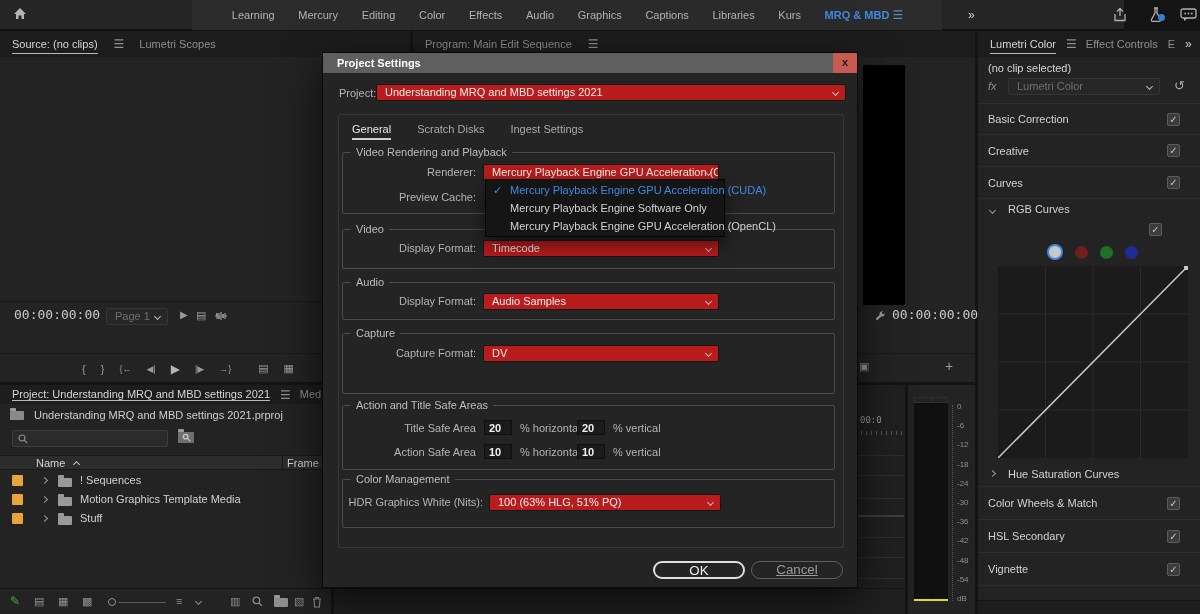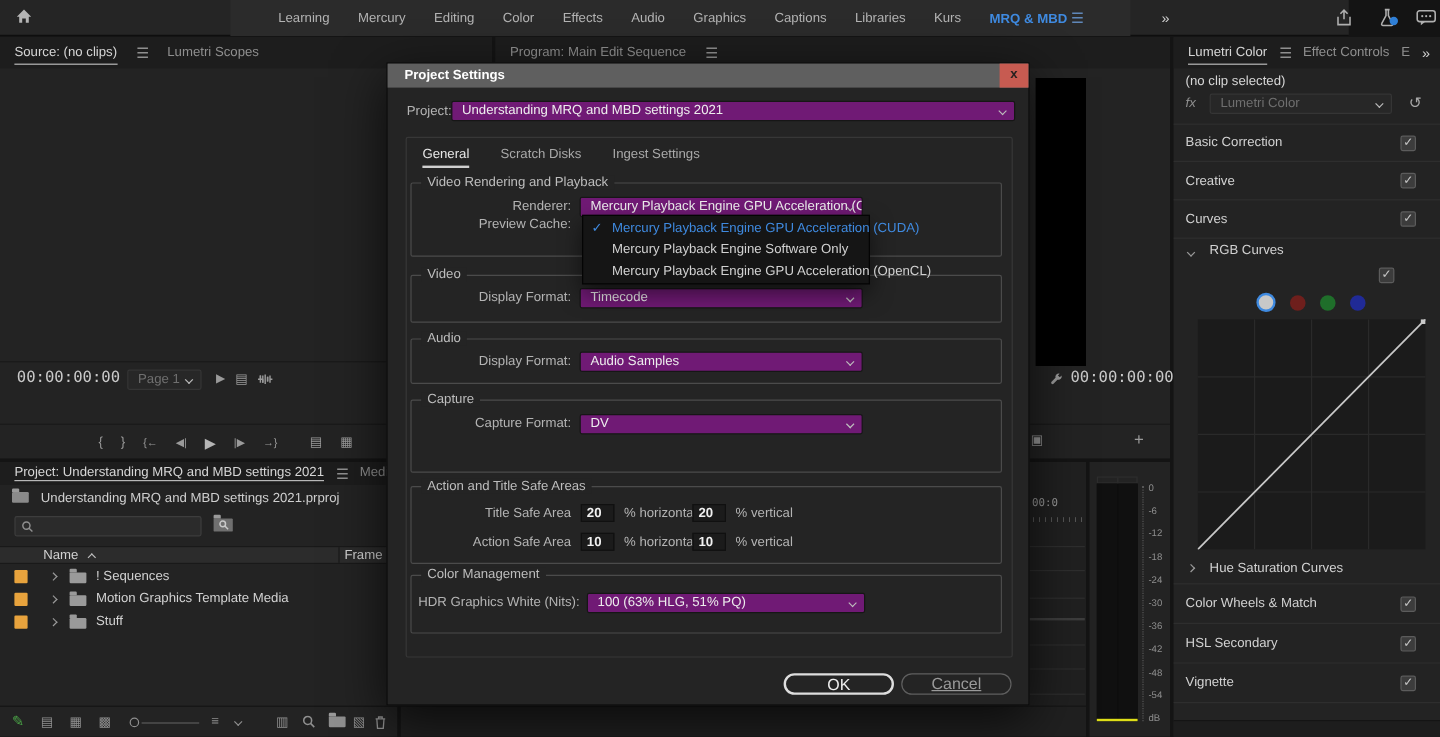--- a/index.html
+++ b/index.html
@@ -27,21 +27,21 @@
   .chev.rt { transform:rotate(-45deg); }
 
   
   .tabbar { position:absolute; left:0; right:0; top:0; height:26px; background:#1d1d1d;
     display:flex; align-items:center; gap:16px; padding:0 12px; color:#8f8f8f; white-space:nowrap; overflow:hidden; }
   .tab { position:relative; padding:6px 0 7px 0; }
   .tab.active { color:#d6d6d6; }
   .tab.active::after { content:""; position:absolute; left:0; right:0; bottom:3px; height:1px; background:#b8b8b8; }
 
   
-  .dd { position:absolute; background:#701a75; border:1px solid #161616; border-radius:2px;
+  .dd { position:absolute; background:#b91c1c; border:1px solid #161616; border-radius:2px;
     color:#ededed; height:17px; line-height:15px; padding:0 20px 0 8px; white-space:nowrap; overflow:hidden; }
   .dd .chev { position:absolute; right:7px; top:5px; color:#bdbdbd; }
   .dd.disabled { color:#6f6f6f; background:#272727; border-color:#353535; }
 
   
   #dialog { position:absolute; left:322px; top:52px; width:536px; height:536px;
     background:#242424; border:1px solid #0a0a0a; box-shadow:0 12px 40px rgba(0,0,0,.7); z-index:20; }
   #dlg-title { position:absolute; left:0; top:0; right:0; height:20px; background:#5f5f5f;
     color:#fff; font-weight:bold; line-height:20px; padding-left:14px; font-size:11px; }
   #dlg-close { position:absolute; right:0; top:0; width:24px; height:20px; background:#c75b51;
@@ -373,21 +373,21 @@
       <span class="dtab">Scratch Disks</span>
       <span class="dtab">Ingest Settings</span>
     </div>
 
     <div class="fs" style="top:37px;height:62px">
       <span class="legend">Video Rendering and Playback</span>
       <span class="flabel" style="top:13px">Renderer:</span>
       <span class="dd" style="left:140px;top:11px;width:236px">
         <span>Mercury Playback Engine GPU Acceleration (CUDA)</span><span class="chev"></span>
       </span>
-      <span class="flabel" style="top:28px">Preview Cache:</span>
+      <span class="flabel" style="top:38px">Preview Cache:</span>
     </div>
 
     <div id="menu">
       <div class="mi sel">
         <span class="check">✓</span>
         <span>Mercury Playback Engine GPU Acceleration (CUDA)</span>
       </div>
       <div class="mi"><span>Mercury Playback Engine Software Only</span></div>
       <div class="mi"><span>Mercury Playback Engine GPU Acceleration (OpenCL)</span></div>
     </div>

